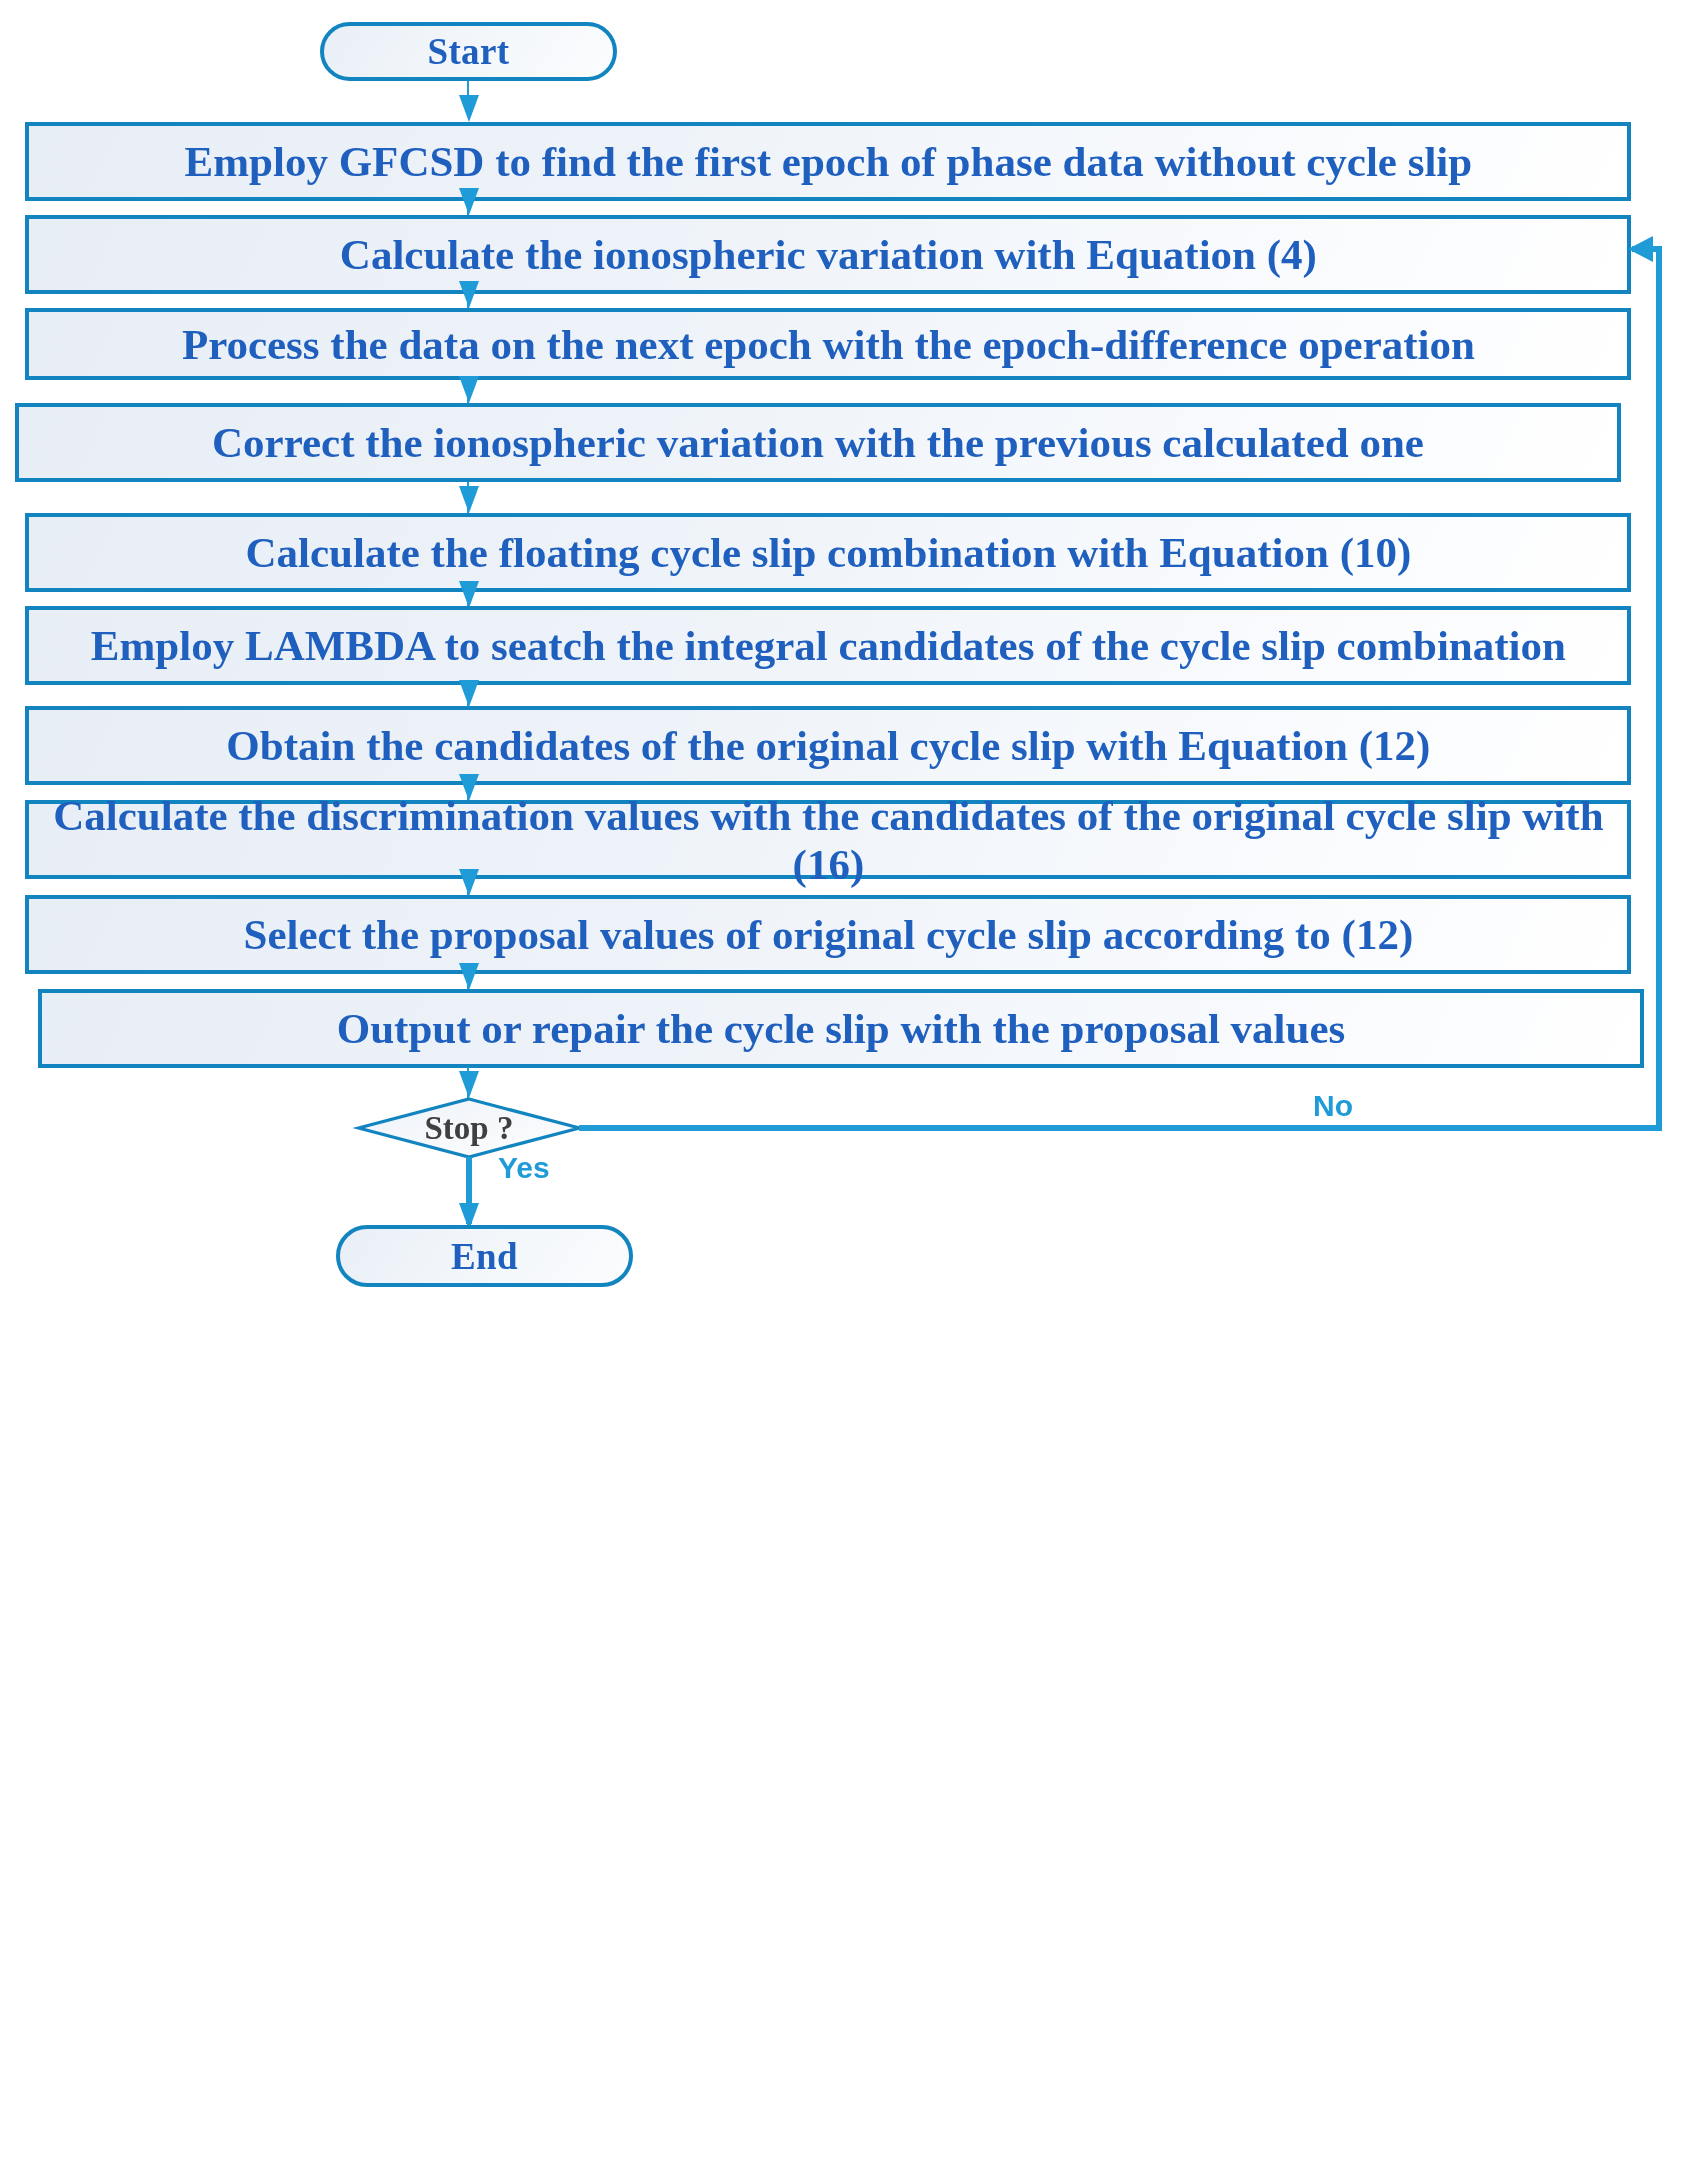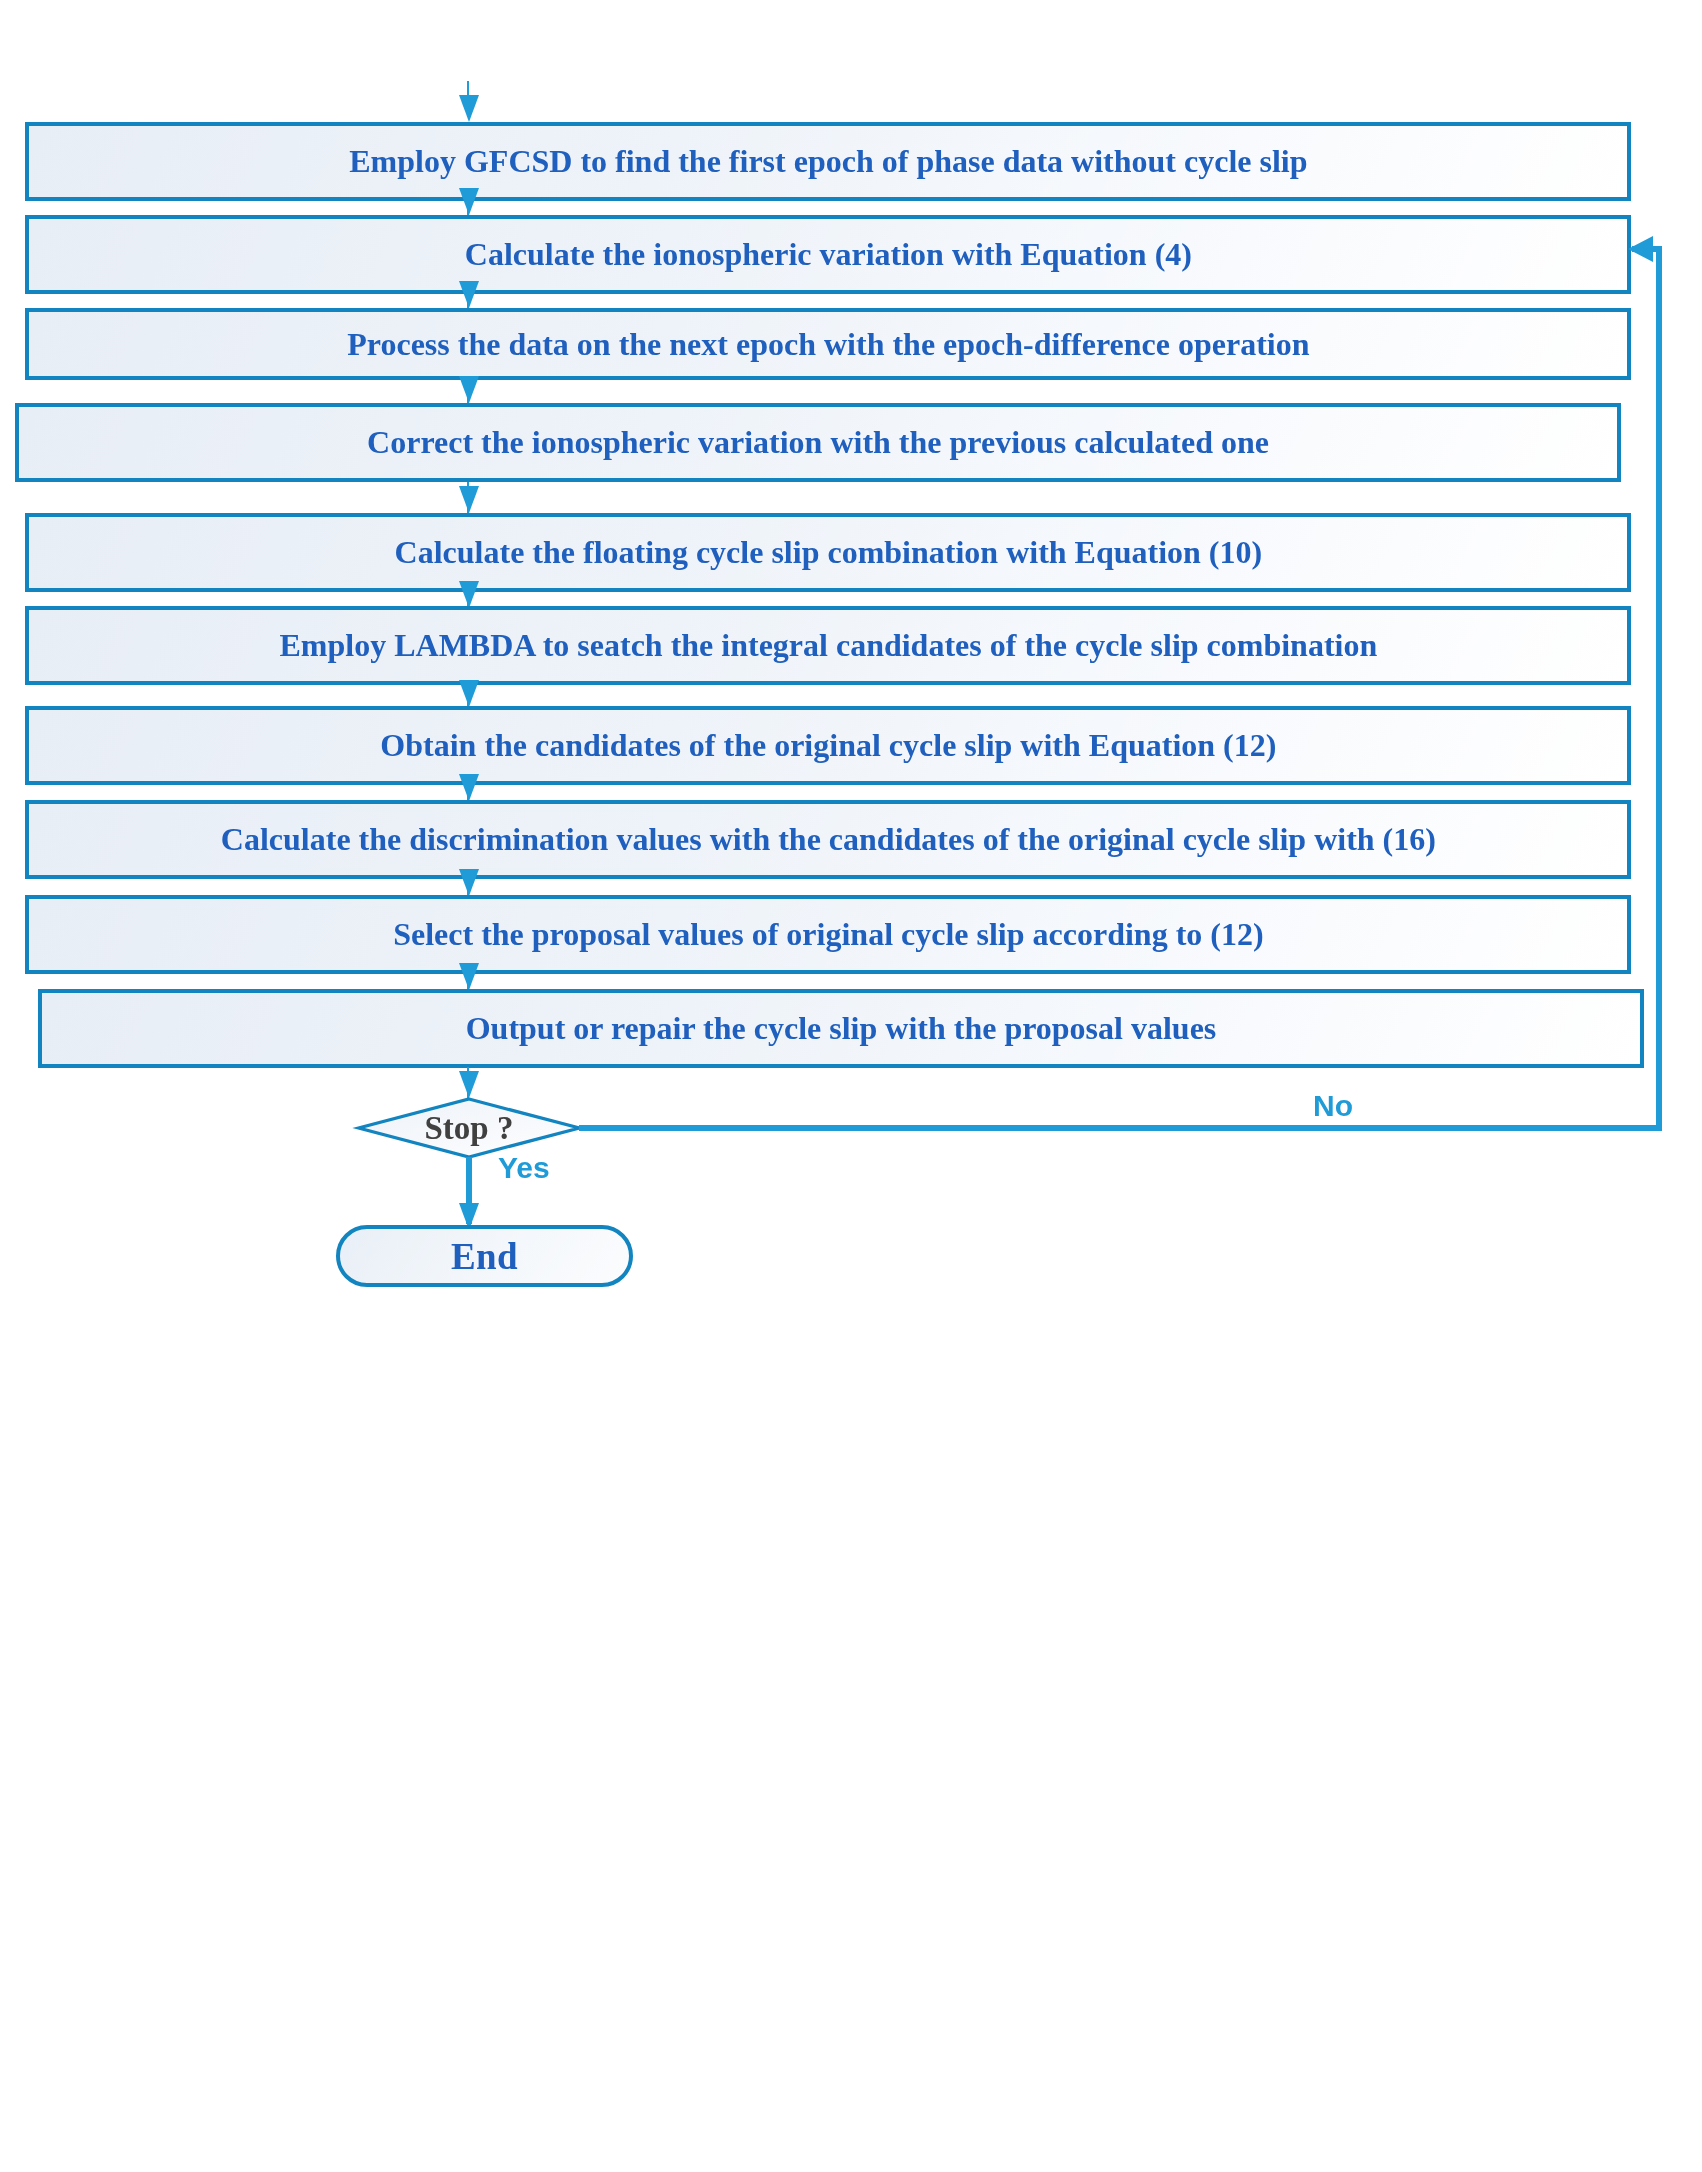--- a/index.html
+++ b/index.html
@@ -39,21 +39,21 @@
   .process {
     position: absolute;
     box-sizing: border-box;
     border: 4px solid #1284bf;
     background: linear-gradient(115deg, #e8eef6 0%, #eef3f9 40%, #f8fafd 75%, #ffffff 100%);
     display: flex;
     align-items: center;
     justify-content: center;
     color: #1f5fbe;
     font-weight: bold;
-    font-size: 32px;
+    font-size: 43px;
     text-align: center;
     padding: 0 16px;
   }
 
   
   .decision-wrap {
     position: absolute;
   }
   .decision-wrap svg {
     position: absolute;
@@ -107,20 +107,23 @@
     font-size: 30px;
     font-weight: bold;
     white-space: nowrap;
   }
 </style>
 </head>
 <body>
 
 <div id="canvas">
 
+  <div class="terminator" style="left:320px; top:22px; width:297px; height:59px;">
+    <span>Start</span>
+  </div>
 
   <div class="conn-line conn-v" style="left:467px; top:81px; height:27px;"></div>
   <div class="arrow-down" style="left:459px; top:95px;"></div>
 
   <div class="process" style="left:25.4px; top:122px; width:1606px; height:79px;">
     <span>Employ GFCSD to find the first epoch of phase data without cycle slip</span>
   </div>
 
   <div class="conn-line conn-v" style="left:467px; top:200px; height:29px;"></div>
   <div class="arrow-down" style="left:459px; top:188px;"></div>

